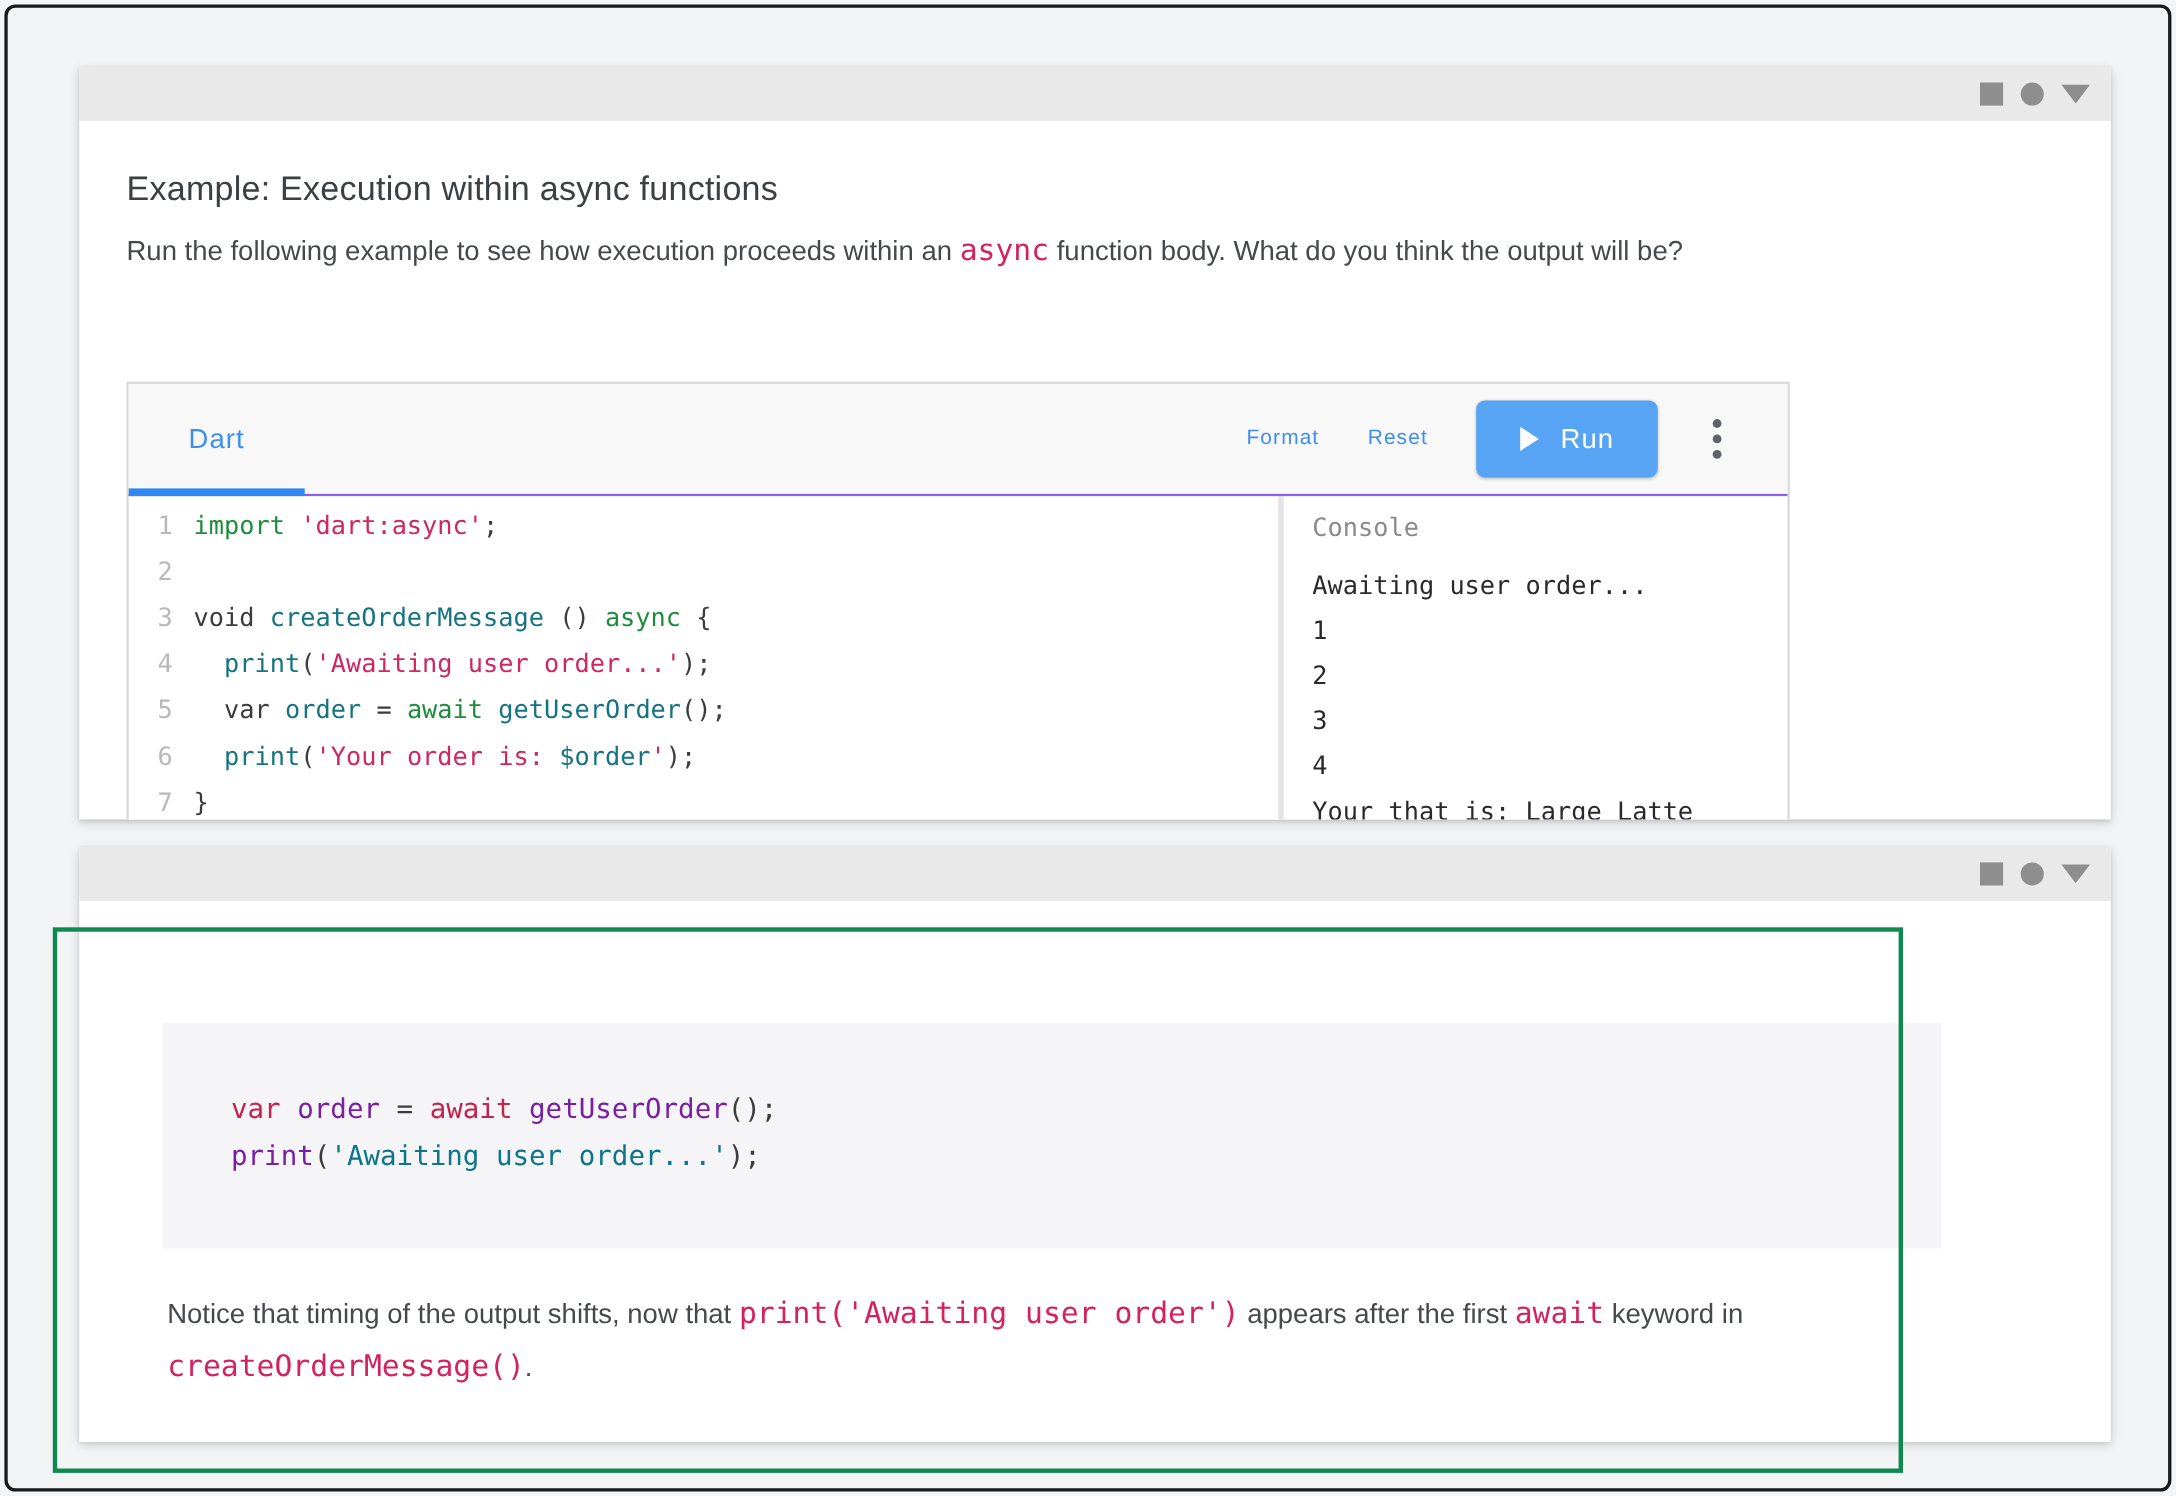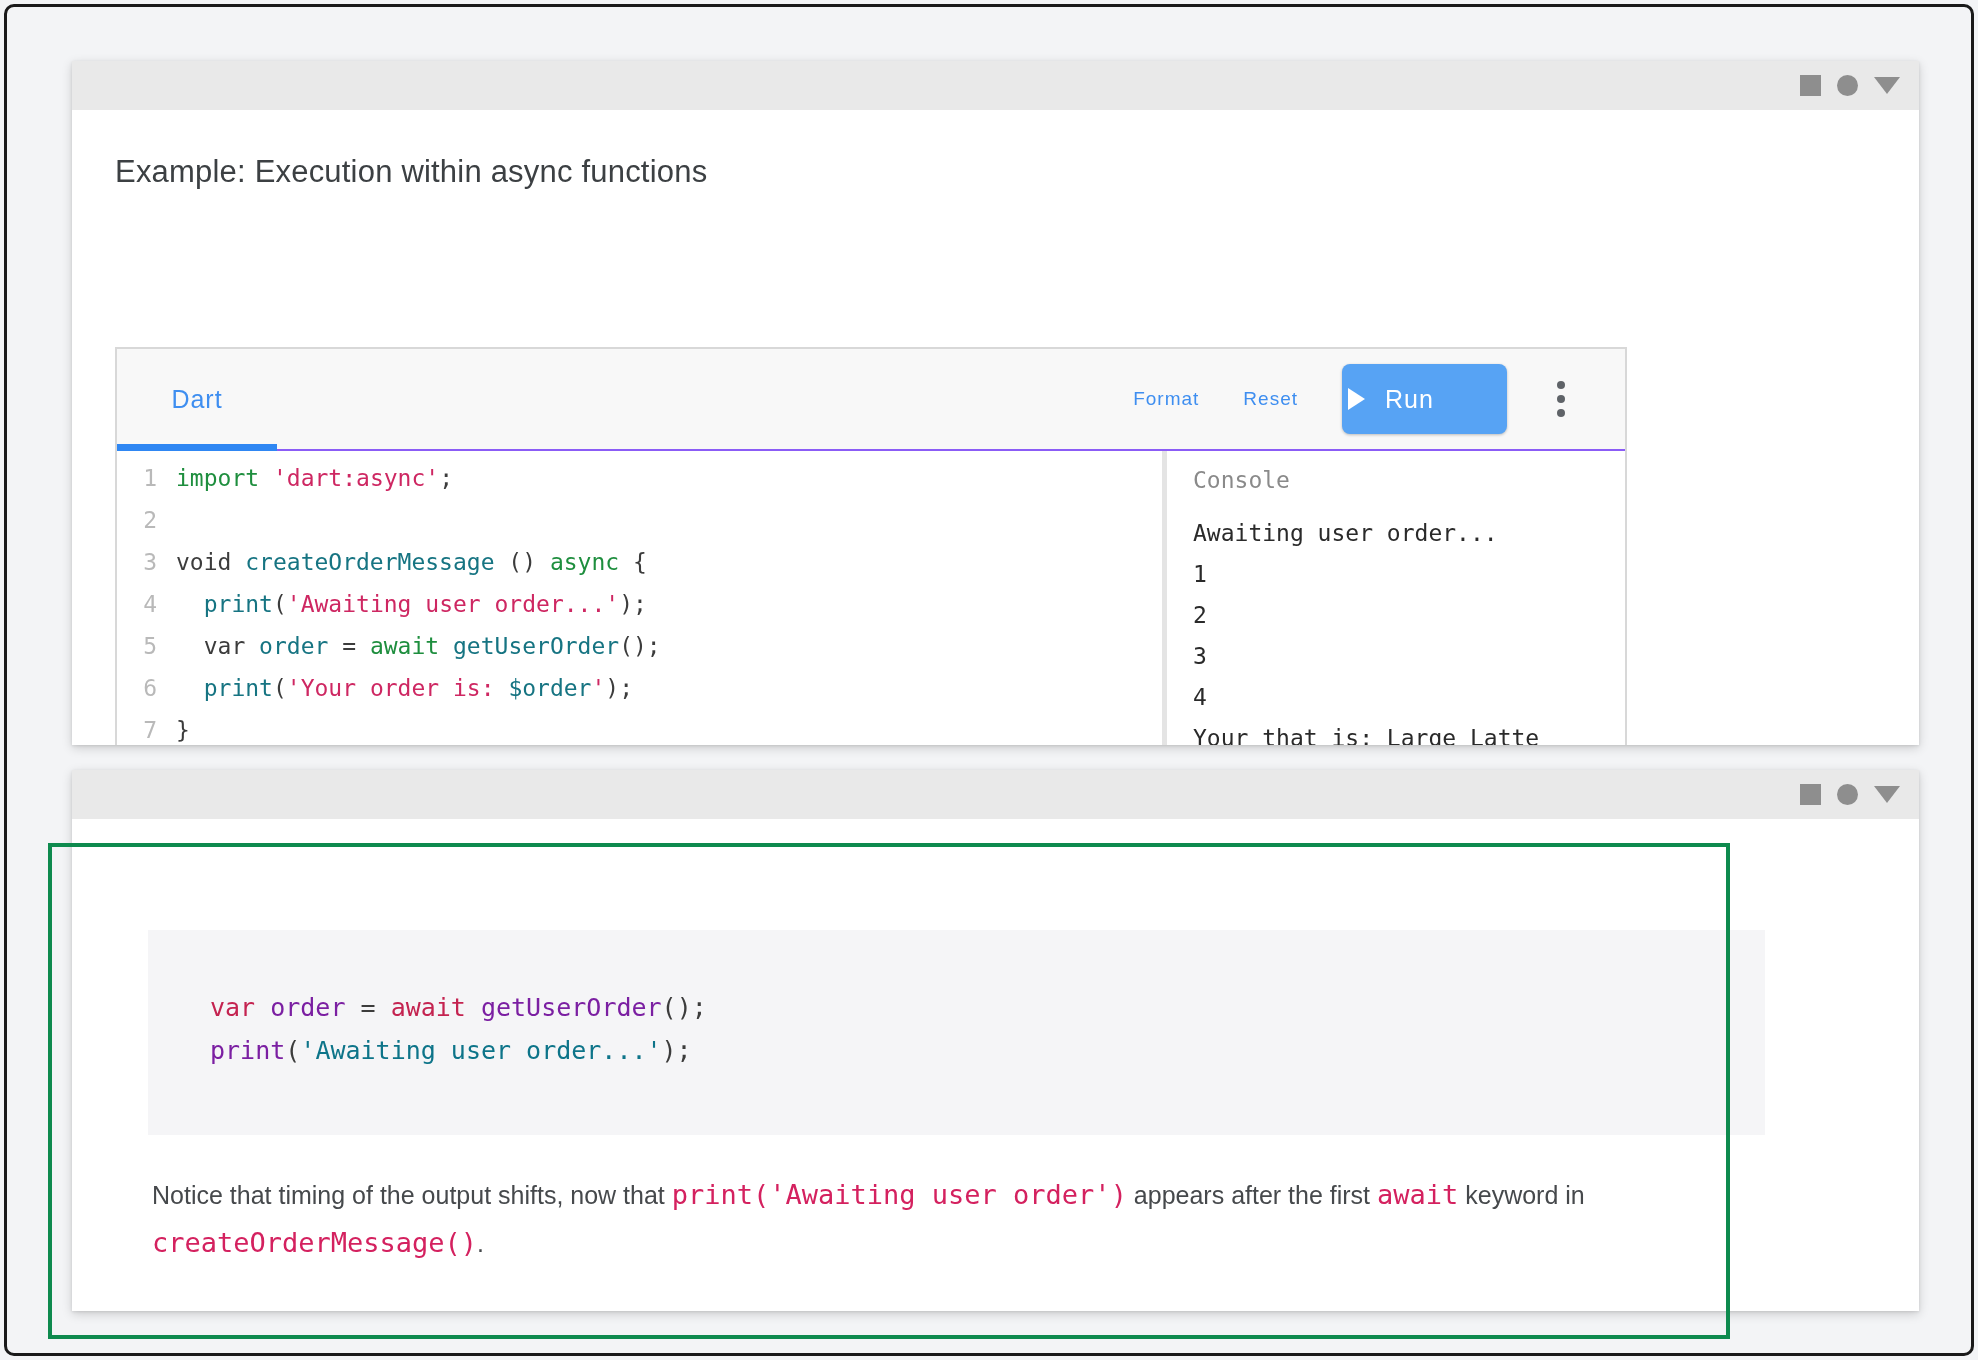--- a/index.html
+++ b/index.html
@@ -64,21 +64,21 @@
   .dp-actions{
     position:absolute;right:54px;top:0;height:100%;
     display:flex;align-items:center;gap:44px;
   }
   .dp-link{
     background:none;border:none;color:#3E8EF0;font-size:19px;cursor:pointer;
     font-family:"Liberation Sans", sans-serif;letter-spacing:1px;padding:0;
   }
   .dp-run{
     width:165px;height:70px;background:#57A3F4;border:none;border-radius:8px;
-    color:#FFFFFF;font-size:25px;display:flex;align-items:center;
+    color:#FFFFFF;font-size:25px;display:flex;align-items:center;justify-content:center;
     gap:20px;cursor:pointer;box-shadow:0 1px 3px rgba(0,0,0,0.25);
     font-family:"Liberation Sans", sans-serif;letter-spacing:1px;
   }
   .play{width:0;height:0;border-left:17px solid #fff;border-top:11px solid transparent;border-bottom:11px solid transparent;}
   .kebab{display:flex;flex-direction:column;gap:6px;cursor:pointer;padding:6px;}
   .kebab i{width:8px;height:8px;border-radius:50%;background:#5F6368;}
 
   .dp-body{display:flex;height:418px;}
   .dp-editor{
     width:1045px;padding-top:6px;
@@ -132,20 +132,21 @@
 <section class="window window1">
   <div class="titlebar">
     <div class="tb-glyphs">
       <span class="g-square"></span>
       <span class="g-circle"></span>
       <span class="g-tri"></span>
     </div>
   </div>
   <div class="content1">
     <h2 class="page-title">Example: Execution within async functions</h2>
+    <p class="intro" id="intro-p"><span>Run the following example to see how execution proceeds within an </span><span class="inline-code">async</span><span> function body. What do you think the output will be?</span></p>
 
     <div class="dartpad">
       <div class="dp-toolbar">
         <div class="dp-tab">Dart</div>
         <div class="dp-actions">
           <button class="dp-link">Format</button>
           <button class="dp-link">Reset</button>
           <button class="dp-run">
             <span class="play"></span>
             <span>Run</span>

